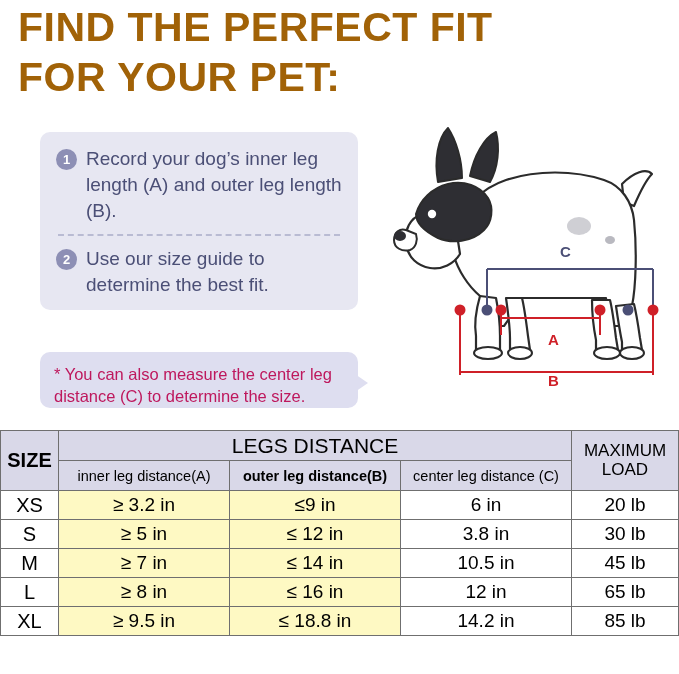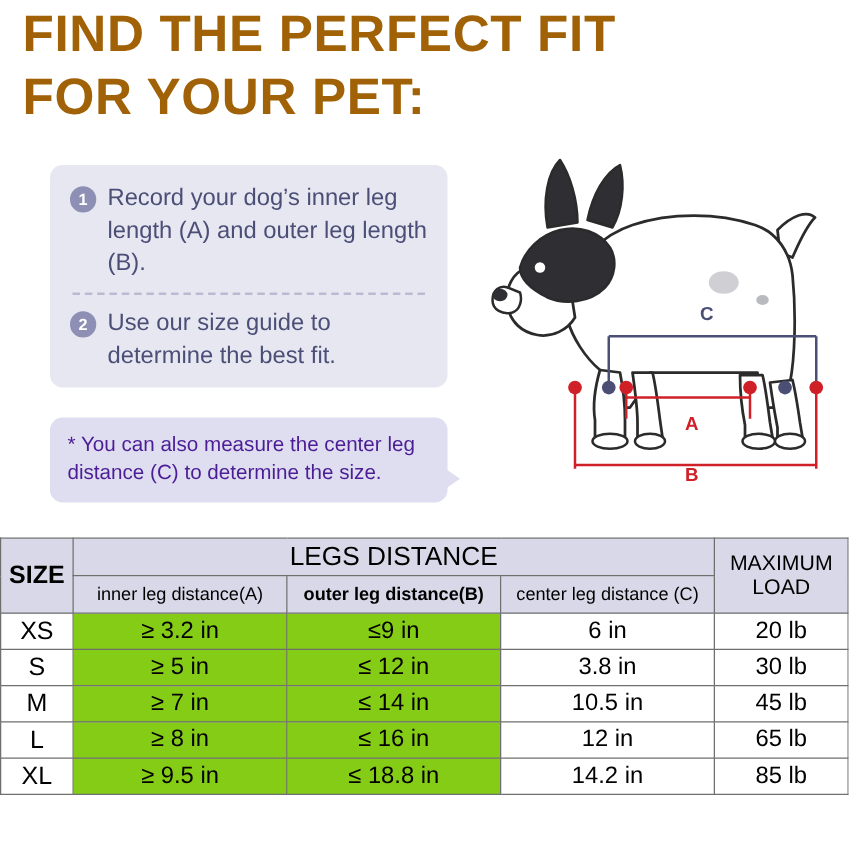--- a/index.html
+++ b/index.html
@@ -62,26 +62,26 @@
     line-height: 1.36;
     color: #4b4f76;
   }
   .divider {
     margin: 11px 2px 10px 2px;
     border-top: 2px dashed #b9bbd3;
     height: 0;
   }
   .note {
     position: absolute;
-    left: 40px; top: 334px;
+    left: 40px; top: 352px;
     width: 318px;
     background: #dedef0;
     border-radius: 10px;
-    padding: 11px 14px 12px 14px;
-    color: #4c1d95;
+    padding: 11px 14px 0 14px;
+    color: #be185d;
     font-size: 16.5px;
     line-height: 1.35;
   }
   .note-tail {
     position: absolute;
     left: 352px; top: 372px;
     width: 0; height: 0;
     border-top: 11px solid transparent;
     border-bottom: 11px solid transparent;
     border-left: 16px solid #dedef0;
@@ -140,21 +140,21 @@
     font-size: 14.5px;
     height: 30px;
     background: #d9d8e8;
   }
   .col-a { width: 160px; }
   .col-b { width: 168px; font-weight: bold; }
   .col-c { width: 186px; }
   .col-max { width: 107px; font-size: 17px; line-height: 1.1; }
   tbody td { height: 29px; }
   td.size-cell { font-size: 20px; }
-  td.hl { background: #84cc16; }
+  td.hl { background: #fef9c3; }
   td.plain { background: #ffffff; }
 </style>
 </head>
 <body>
 
 <div id="page">
 
   <div class="headline">
     <span>FIND THE PERFECT FIT</span>
     <span class="l2">FOR YOUR PET:</span>

